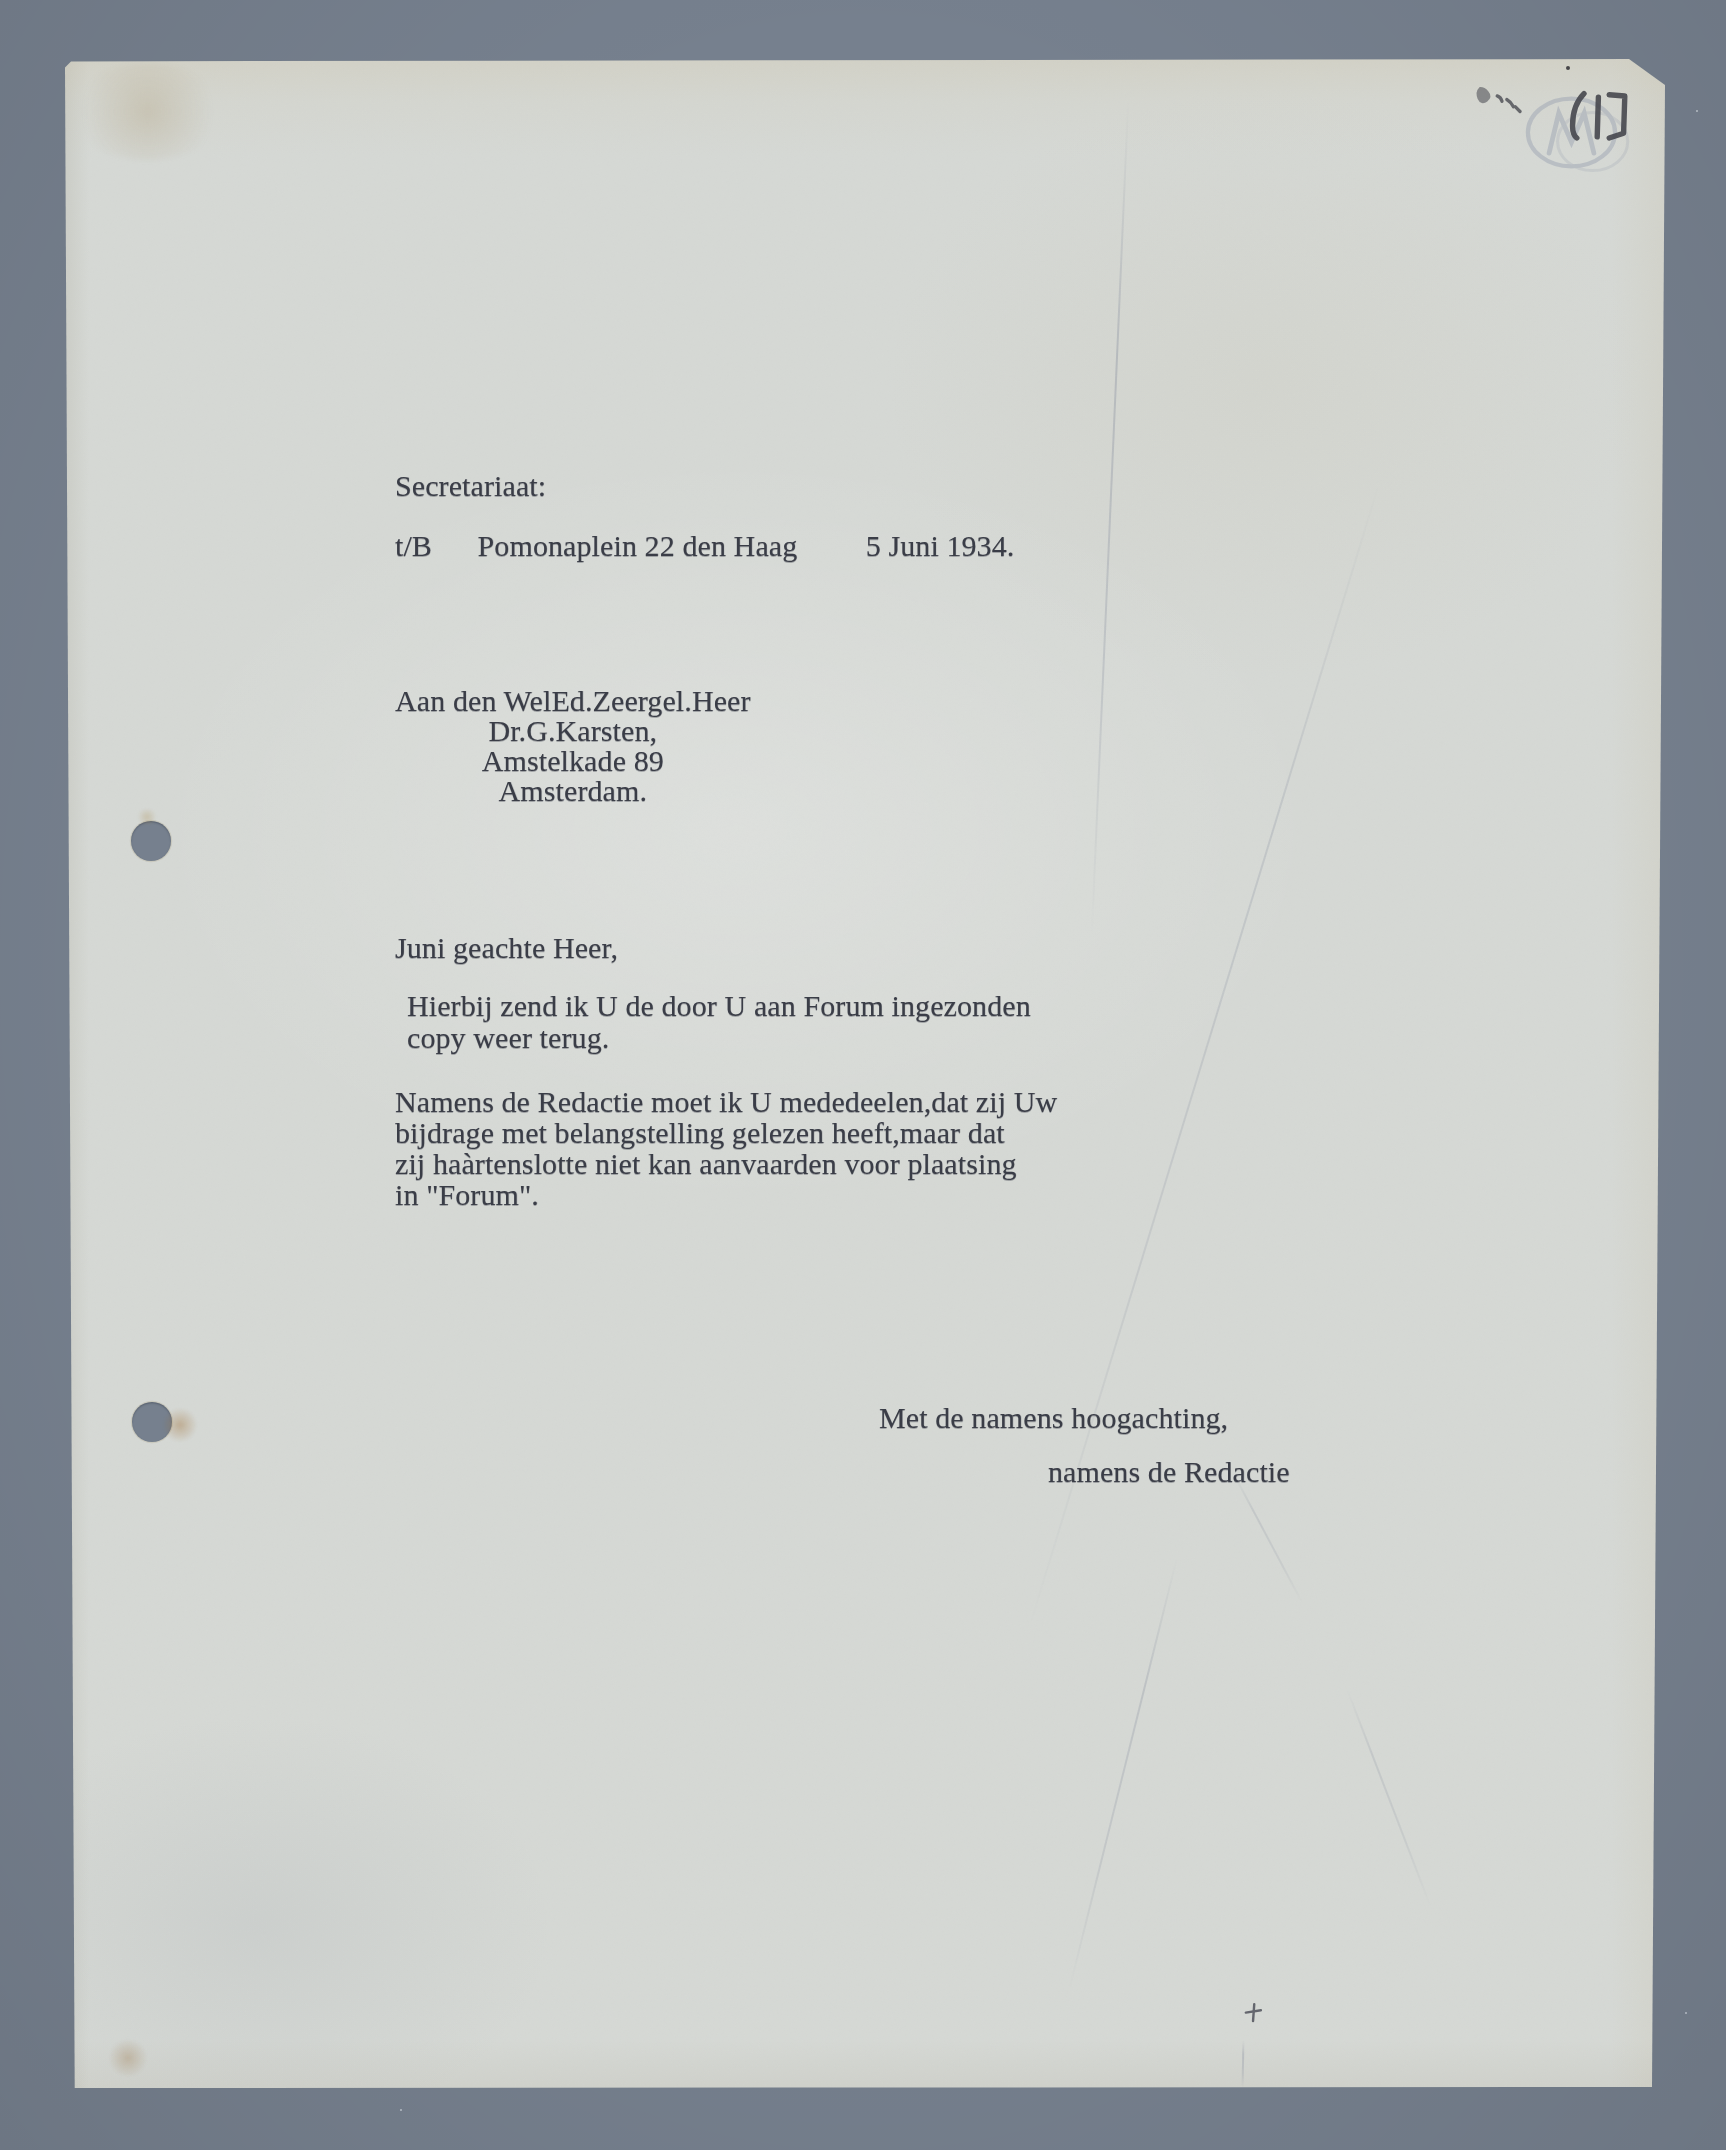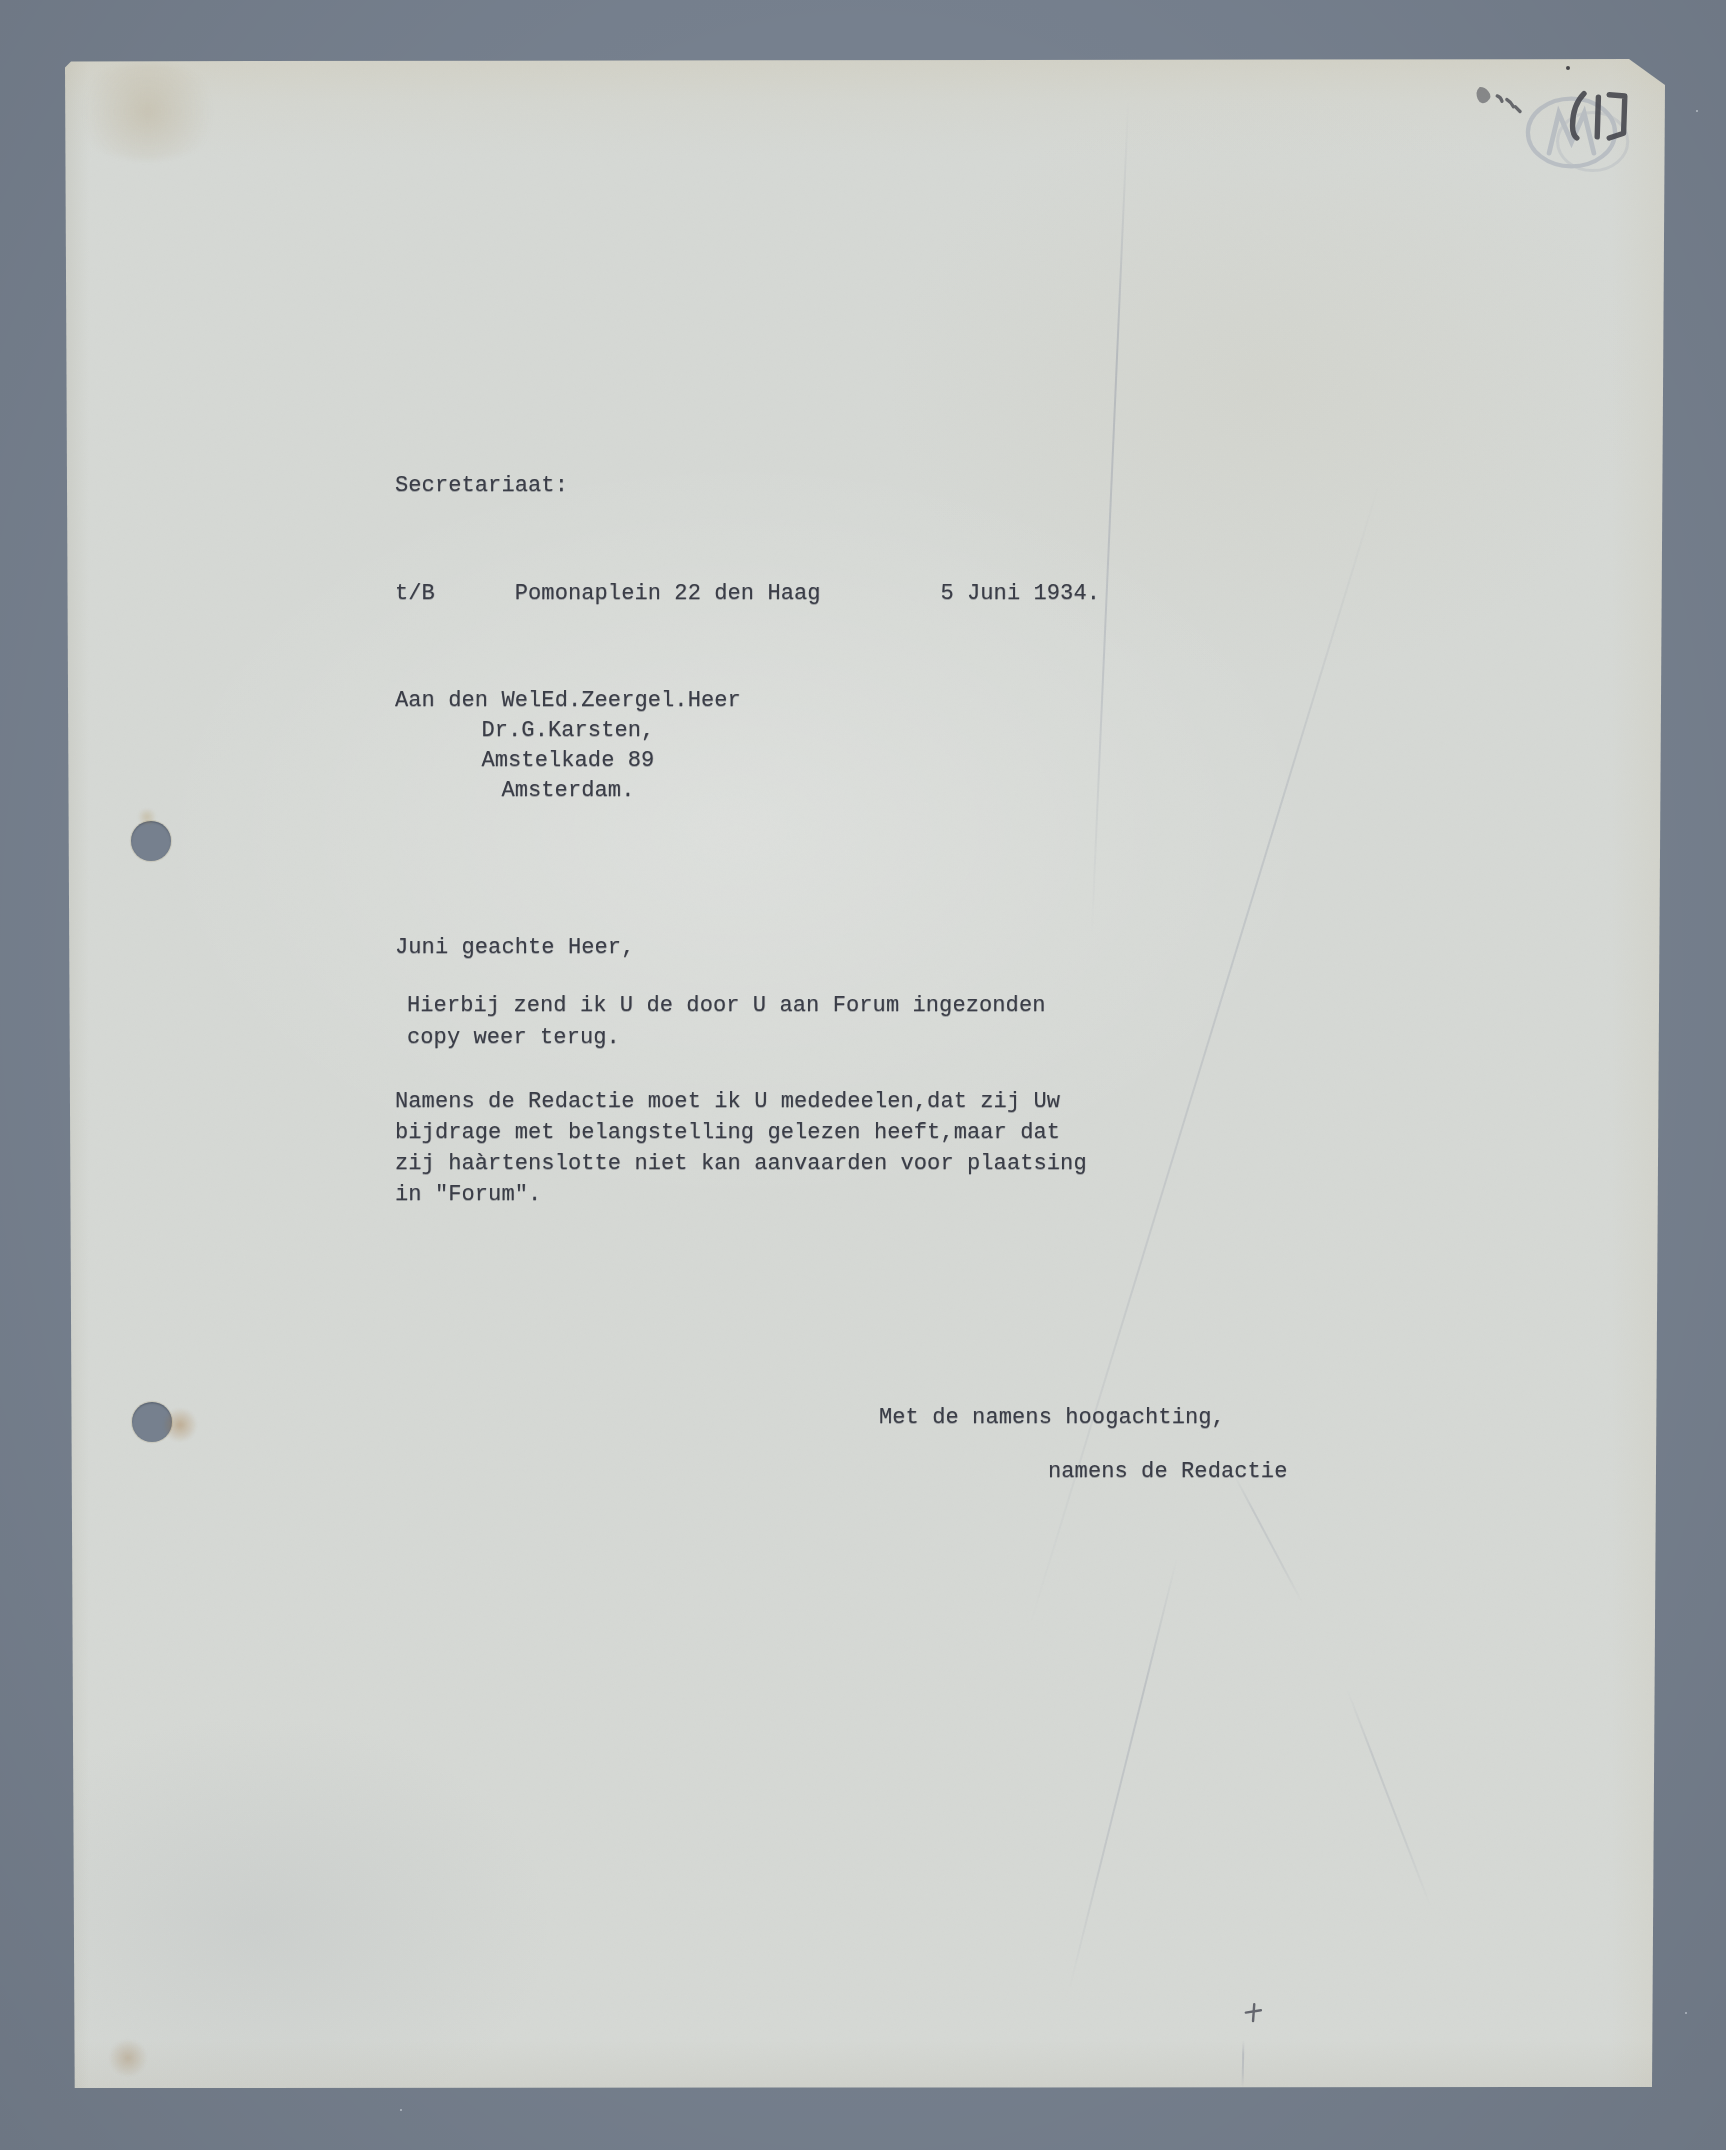--- a/index.html
+++ b/index.html
@@ -28,22 +28,22 @@
       linear-gradient(0deg, rgba(160,152,130,0.12) 0px, rgba(160,152,130,0) 48px),
       #d6d9d5;
     clip-path:polygon(6px 2.4px, 1564px 0px, 1600px 26px, 1587px 2028px, 9.7px 2029px, 0px 8.5px);
     filter:drop-shadow(3px 4.2px 7.2px rgba(22,28,42,0.38));
   }
   .grain-overlay{position:absolute;inset:0;width:100%;height:100%;pointer-events:none;opacity:.5;}
 
   
   .tw{
     position:absolute;
-    font-family:Liberation Mono, monospace;
-    font-size:22px;line-height:31px;letter-spacing:0.1px;
+    font-family:Liberation Serif, serif;
+    font-size:30px;line-height:31px;letter-spacing:0.1px;
     color:#3a3d47;white-space:pre;margin:0;
     filter:blur(0.3px);
     text-shadow:0 0.6px 0.6px rgba(58,61,71,0.35), 0.6px 0 0.6px rgba(58,61,71,0.22);
   }
   .lh50{line-height:30px}
   .lh52{line-height:31px}
   .lh53{line-height:32px}
 
   
   .hole{
@@ -90,21 +90,21 @@
   <div class="crease" style="left:1044px;top:42px;height:833px;transform:rotate(2.5deg);"></div>
   <div class="crease" style="left:1138px;top:396px;height:1202px;transform:rotate(17deg);opacity:.7;"></div>
   <div class="crease" style="left:1057px;top:1491px;height:448px;transform:rotate(14deg);opacity:.8;"></div>
   <div class="crease" style="left:1323px;top:1623px;height:233px;transform:rotate(-21deg);opacity:.6;"></div>
   <div class="crease" style="left:1202px;top:1407px;height:145px;transform:rotate(-28deg);opacity:.6;"></div>
   <div class="crease" style="left:1177px;top:1981px;height:48px;transform:rotate(1deg);opacity:.9;"></div>
 
   <div class="sliver" style="left:1.2px;top:1921px;width:5.4px;height:108px;transform:rotate(1.5deeg);"></div>
 
   <pre class="tw" style="left:330px;top:411px;">Secretariaat:</pre>
-  <pre class="tw" style="left:330px;top:471px;margin-top:48px;">t/B      Pomonaplein 22 den Haag         5 Juni 1934.</pre>
+  <pre class="tw" style="left:330px;top:471px;">t/B      Pomonaplein 22 den Haag         5 Juni 1934.</pre>
   <pre class="tw lh50" style="left:330px;top:627px;text-align:center;">Aan den WelEd.Zeergel.Heer
 Dr.G.Karsten,
 Amstelkade 89
 Amsterdam.</pre>
   <pre class="tw" style="left:330px;top:873px;">Juni geachte Heer,</pre>
   <pre class="tw lh53" style="left:330px;top:931px;margin-left:12px;">Hierbij zend ik U de door U aan Forum ingezonden
 copy weer terug.</pre>
   <pre class="tw" style="left:330px;top:1027px;">Namens de Redactie moet ik U mededeelen,dat zij Uw
 bijdrage met belangstelling gelezen heeft,maar dat
 zij haàrtenslotte niet kan aanvaarden voor plaatsing

